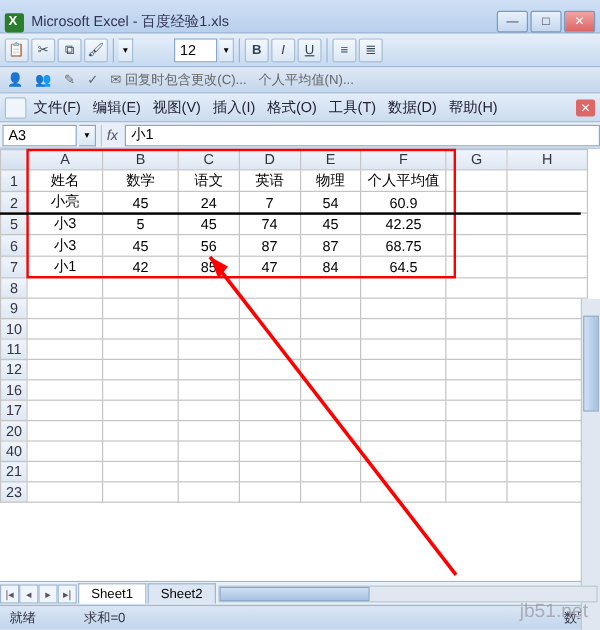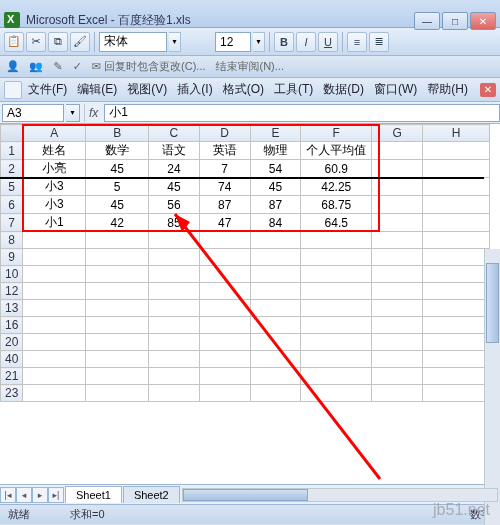--- a/index.html
+++ b/index.html
@@ -1,18 +1,18 @@
 <!DOCTYPE html>
 <html><head>
 <meta charset="utf-8">
 <style>
 * { box-sizing: border-box; margin: 0; padding: 0; font-family: "SimSun", "Microsoft YaHei", sans-serif; }
 body { background: #d4dfee; font-size: 12px; overflow: hidden; width: 500px; height: 525px; position: relative; }
 
-.titlebar { height: 28px; background: linear-gradient(#cfe0f5, #b8d0ec); display: flex; align-items: flex-start; padding: 12px 4px; border-bottom: 1px solid #8ba8c8; }
+.titlebar { height: 28px; background: linear-gradient(#cfe0f5, #b8d0ec); display: flex; align-items: flex-end; padding: 0 4px; border-bottom: 1px solid #8ba8c8; }
 .titlebar .excel-icon { width: 16px; height: 16px; background: #2a7d2a; display: inline-block; margin-right: 6px; border-radius: 2px; position: relative; }
 .titlebar .excel-icon::after { content: "X"; color: #fff; font-size: 11px; font-weight: bold; position: absolute; left: 3px; top: 1px; }
 .titlebar .title { flex: 1; color: #335; font-size: 12px; }
 .win-controls { display: flex; gap: 2px; }
 .win-btn { width: 26px; height: 18px; background: linear-gradient(#e8f0fb,#c5d8ef); border: 1px solid #7a9ac0; border-radius: 2px; display: flex; align-items: center; justify-content: center; font-size: 10px; color: #334; cursor: pointer; }
 .win-btn.close { background: linear-gradient(#f0a2a2,#d66); color: #fff; }
 
 .ribbon1 { height: 28px; background: linear-gradient(#e6eff9,#c7daf0); border-bottom: 1px solid #9cb6d4; display: flex; align-items: center; padding: 2px 4px; gap: 2px; }
 .rib-btn { width: 20px; height: 20px; background: linear-gradient(#f4f8fd,#dbe7f5); border: 1px solid #a8bdd6; border-radius: 2px; display: flex; align-items: center; justify-content: center; font-size: 11px; color: #345; }
 .rib-sep { width: 1px; height: 20px; background: #9cb6d4; margin: 0 2px; }
@@ -81,21 +81,20 @@
     <div class="win-btn close">✕</div>
   </div>
 </div>
 
 <div class="ribbon1">
   <div class="rib-btn">📋</div>
   <div class="rib-btn">✂</div>
   <div class="rib-btn">⧉</div>
   <div class="rib-btn">🖌</div>
   <div class="rib-sep"></div>
-  <div class="font-name">宋体</div>
   <div class="drop">▾</div>
   <div style="width:30px"></div>
   <div class="font-size">12</div>
   <div class="drop">▾</div>
   <div class="rib-sep"></div>
   <div class="rib-btn" style="font-weight:bold">B</div>
   <div class="rib-btn" style="font-style:italic">I</div>
   <div class="rib-btn" style="text-decoration:underline">U</div>
   <div class="rib-sep"></div>
   <div class="rib-btn">≡</div>
@@ -113,34 +112,33 @@
       <span>✎</span>
     </div>
   <div class="rib2-item">
       <span>✓</span>
     </div>
   <div class="rib2-item">
       <span>✉</span>
       <span>回复时包含更改(C)...</span>
     </div>
   <div class="rib2-item">
-      <span>结束审阅(N)...</span>
+      <span>个人平均值(N)...</span>
     </div>
 </div>
 
 <div class="menubar">
   <div class="menu-icon"></div>
   <div class="menu-item">文件(F)</div>
   <div class="menu-item">编辑(E)</div>
   <div class="menu-item">视图(V)</div>
   <div class="menu-item">插入(I)</div>
   <div class="menu-item">格式(O)</div>
   <div class="menu-item">工具(T)</div>
   <div class="menu-item">数据(D)</div>
-  <div class="menu-item">窗口(W)</div>
   <div class="menu-item">帮助(H)</div>
   <div class="inner-close">✕</div>
 </div>
 
 <div class="formulabar">
   <div class="namebox">A3</div>
   <div class="namebox-drop">▾</div>
   <div class="fx-sep"></div>
   <span class="fx-label">fx</span>
   <div class="fx-value">小1</div>
@@ -243,43 +241,54 @@
           <td></td>
           <td></td>
           <td></td>
           <td></td>
           <td></td>
           <td></td>
           <td></td>
           <td></td>
         </tr>
   <tr>
+          <th class="rowhdr">11</th>
+          <td></td>
+          <td></td>
+          <td></td>
+          <td></td>
+          <td></td>
+          <td></td>
+          <td></td>
+          <td></td>
+        </tr>
+  <tr>
           <th class="rowhdr">12</th>
           <td></td>
           <td></td>
           <td></td>
           <td></td>
           <td></td>
           <td></td>
           <td></td>
           <td></td>
         </tr>
   <tr>
-          <th class="rowhdr">13</th>
-          <td></td>
-          <td></td>
-          <td></td>
-          <td></td>
-          <td></td>
-          <td></td>
-          <td></td>
-          <td></td>
-        </tr>
-  <tr>
           <th class="rowhdr">16</th>
+          <td></td>
+          <td></td>
+          <td></td>
+          <td></td>
+          <td></td>
+          <td></td>
+          <td></td>
+          <td></td>
+        </tr>
+  <tr>
+          <th class="rowhdr">17</th>
           <td></td>
           <td></td>
           <td></td>
           <td></td>
           <td></td>
           <td></td>
           <td></td>
           <td></td>
         </tr>
   <tr>

